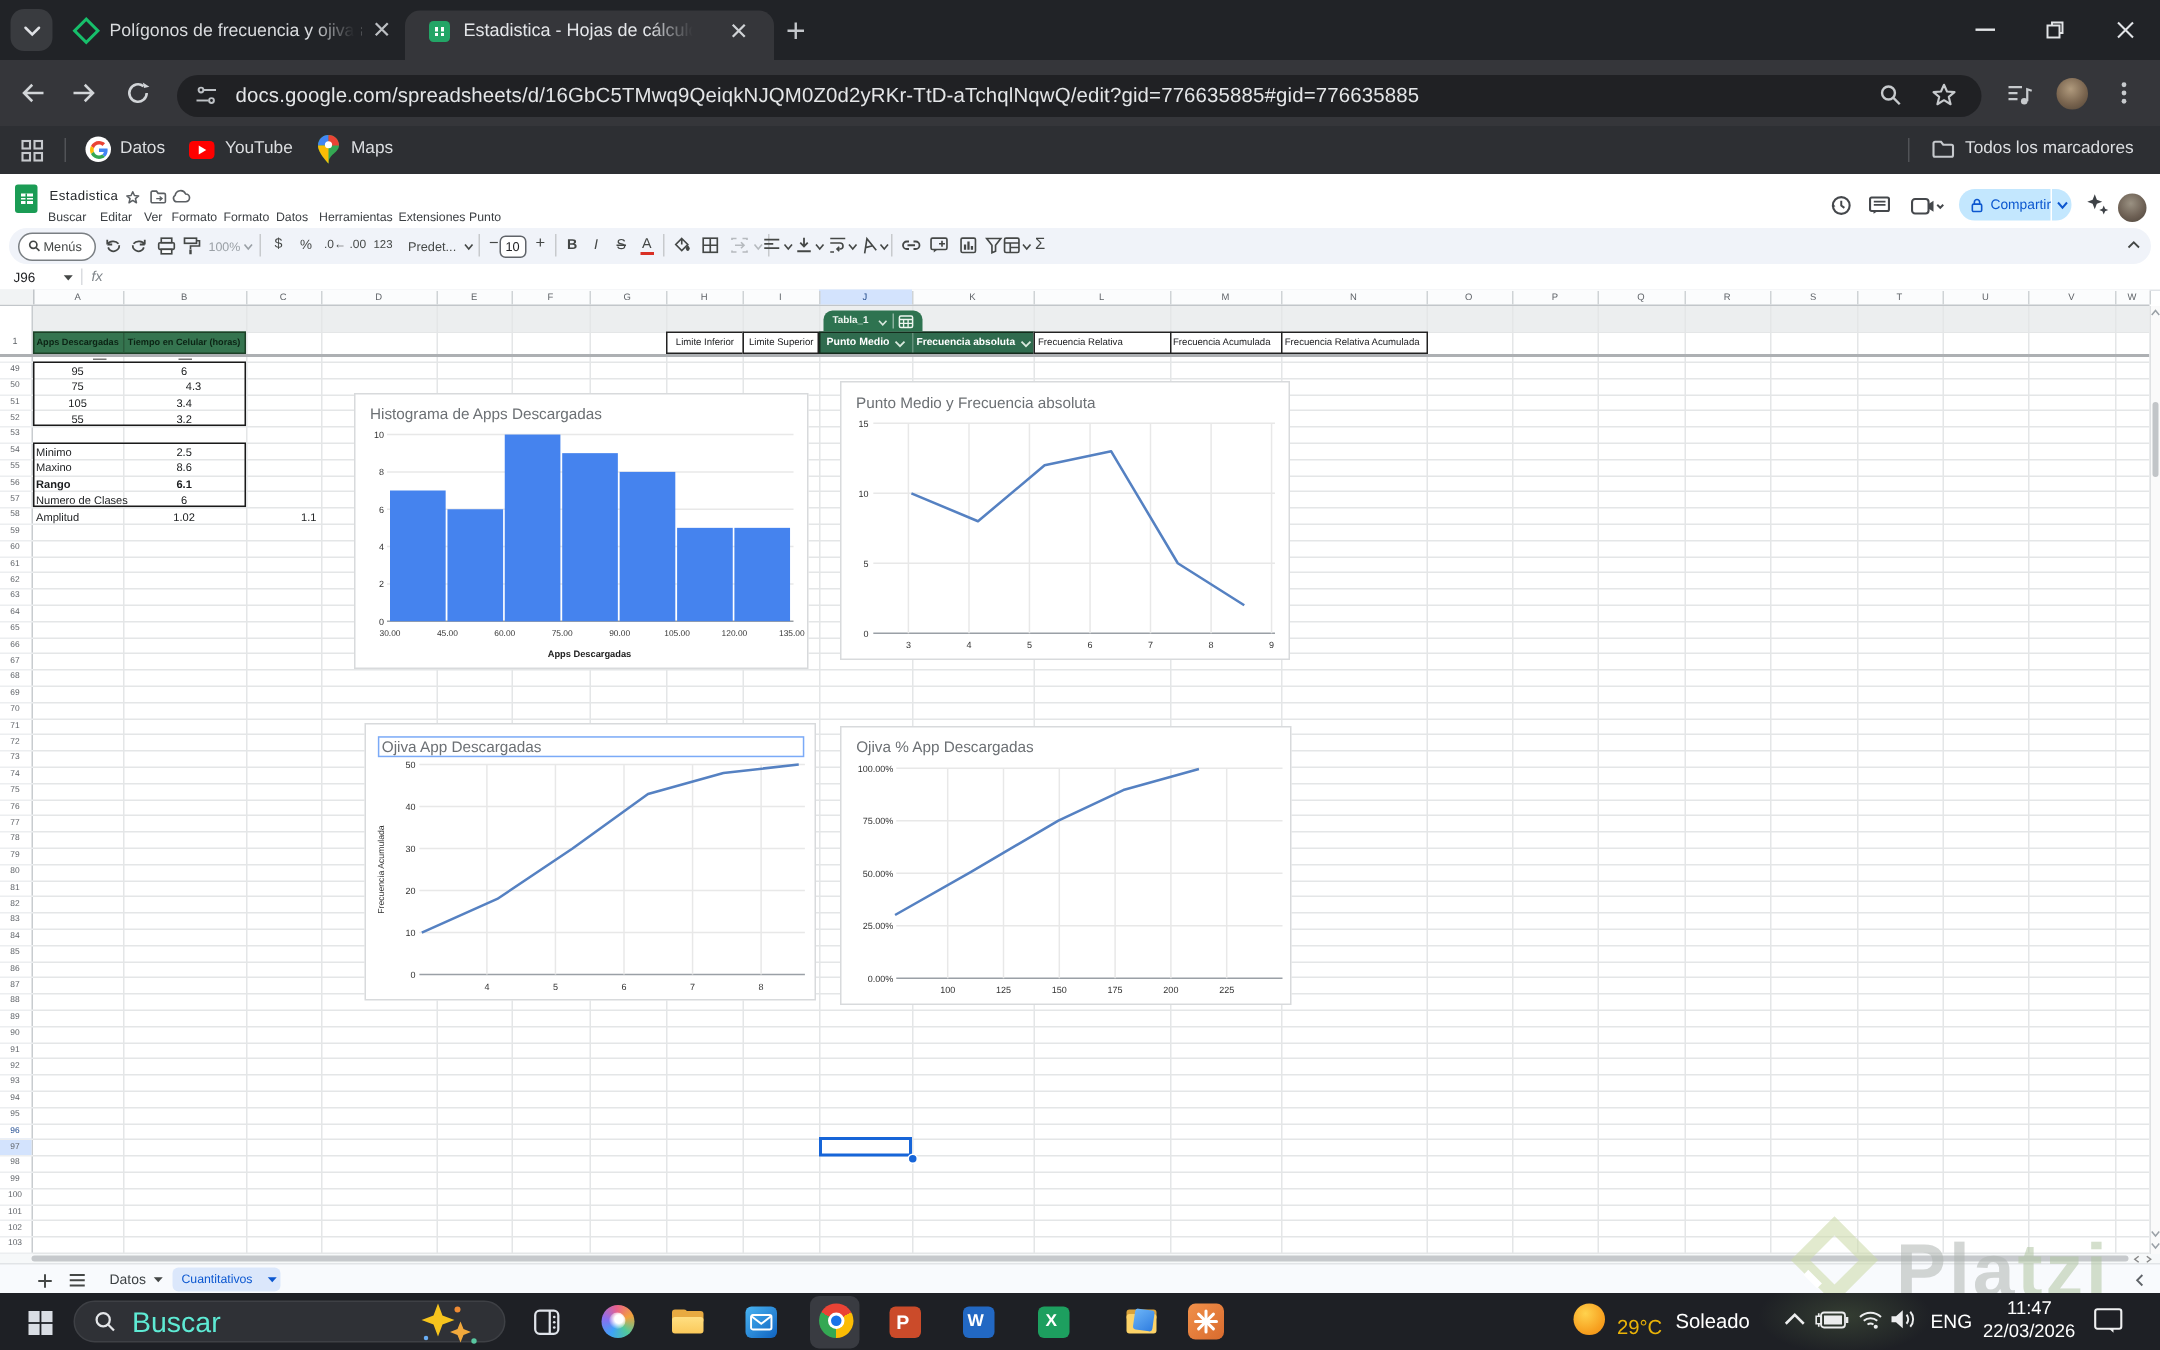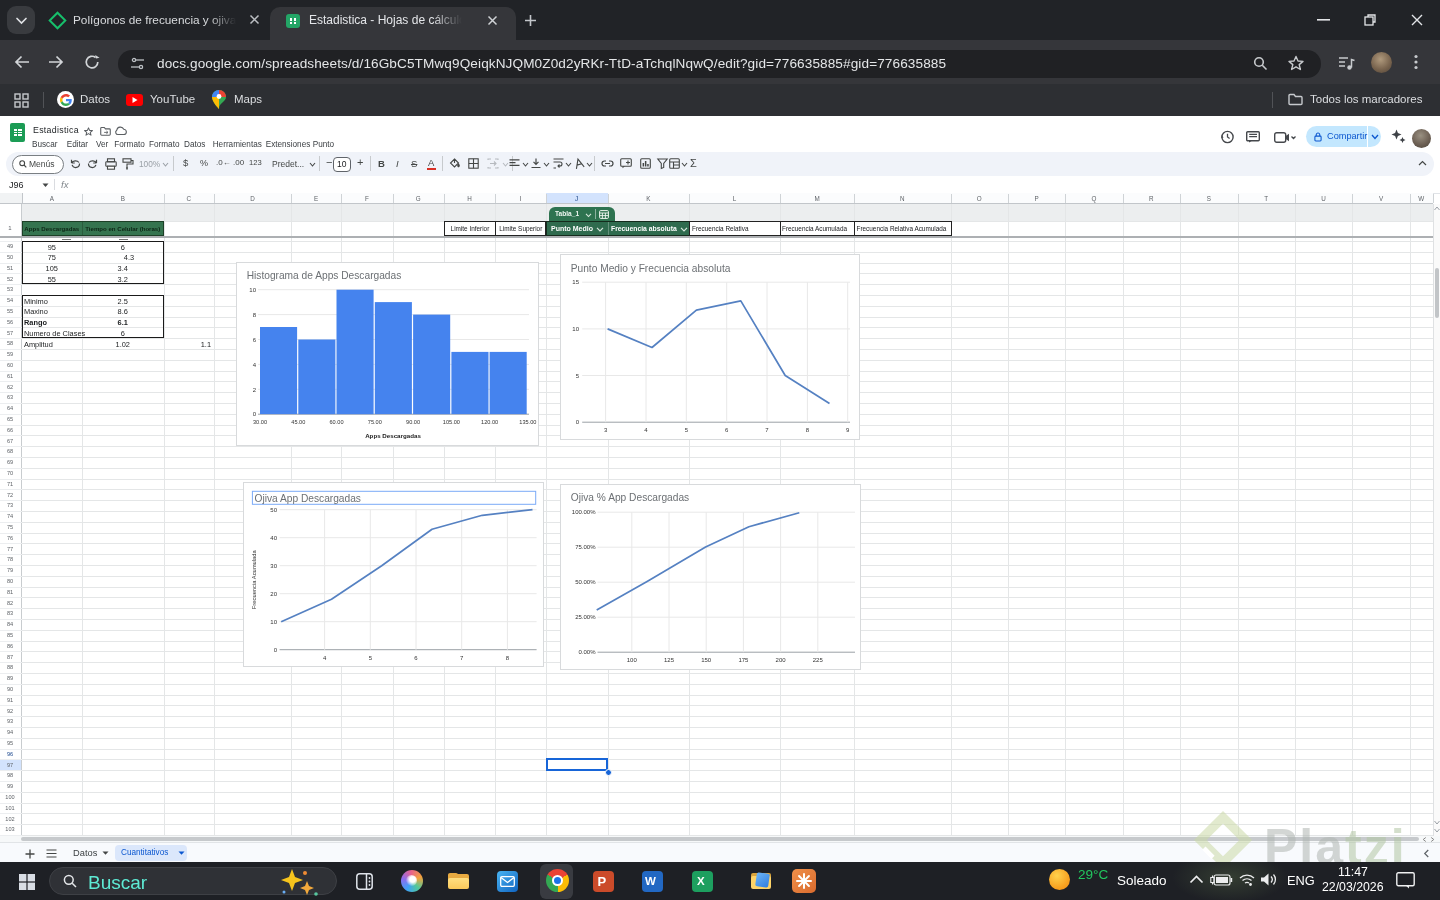--- a/index.html
+++ b/index.html
@@ -823,21 +823,21 @@
 <div class="ab" style="left:792px;top:7px;width:24px;height:24px;border-radius:5px;background:linear-gradient(135deg,#f0904a,#d96b2e)"></div>
 <svg style="left:796px;top:11px" width="16" height="16" viewBox="0 0 16 16">
       <g fill="#fff">
         <rect x="7" y="0" width="2" height="16" rx="1"></rect>
         <rect x="0" y="7" width="16" height="2" ry="1"></rect>
         <rect x="7" y="0" width="2" height="16" rx="1" transform="rotate(45 8 8)"></rect>
         <rect x="0" y="7" width="16" height="2" ry="1" transform="rotate(45 8 8)"></rect>
       </g>
     </svg>
 <div class="ab" style="left:1048.5px;top:6.5px;width:21px;height:21px;border-radius:50%;background:radial-gradient(circle at 38% 32%,#ffd24d,#f7a01f 65%,#ee8c12)"></div>
-<div class="tx" style="left:1078px;top:5px;font-size:13.5px;color:#22c55e">29°C</div>
+<div class="tx" style="left:1078px;top:15px;font-size:13.5px;color:#eab308">29°C</div>
 <div class="tx" style="left:1117px;top:10.5px;font-size:13.5px;color:#fff">Soleado</div>
 <svg style="left:1189px;top:13px" width="15" height="9" viewBox="0 0 15 9">
       <path d="M1.5 7.5 L7.5 1.5 L13.5 7.5" fill="none" stroke="#ecedee" stroke-width="1.7"></path>
     </svg>
 <svg style="left:1210px;top:12px" width="22" height="12" viewBox="0 0 22 12">
       <rect x="4" y="1" width="16" height="10" rx="2" fill="none" stroke="#ecedee" stroke-width="1.2"></rect>
       <rect x="20.6" y="4" width="1.6" height="4" fill="#ecedee"></rect>
       <rect x="6" y="3" width="12" height="6" fill="#ecedee"></rect>
       <path d="M2.5 3.5 V1.5 M2.5 10.5 V8.5 M0.8 3.5 H4.2 V8.5 H0.8 Z" fill="none" stroke="#ecedee" stroke-width="1.1"></path>
     </svg>

